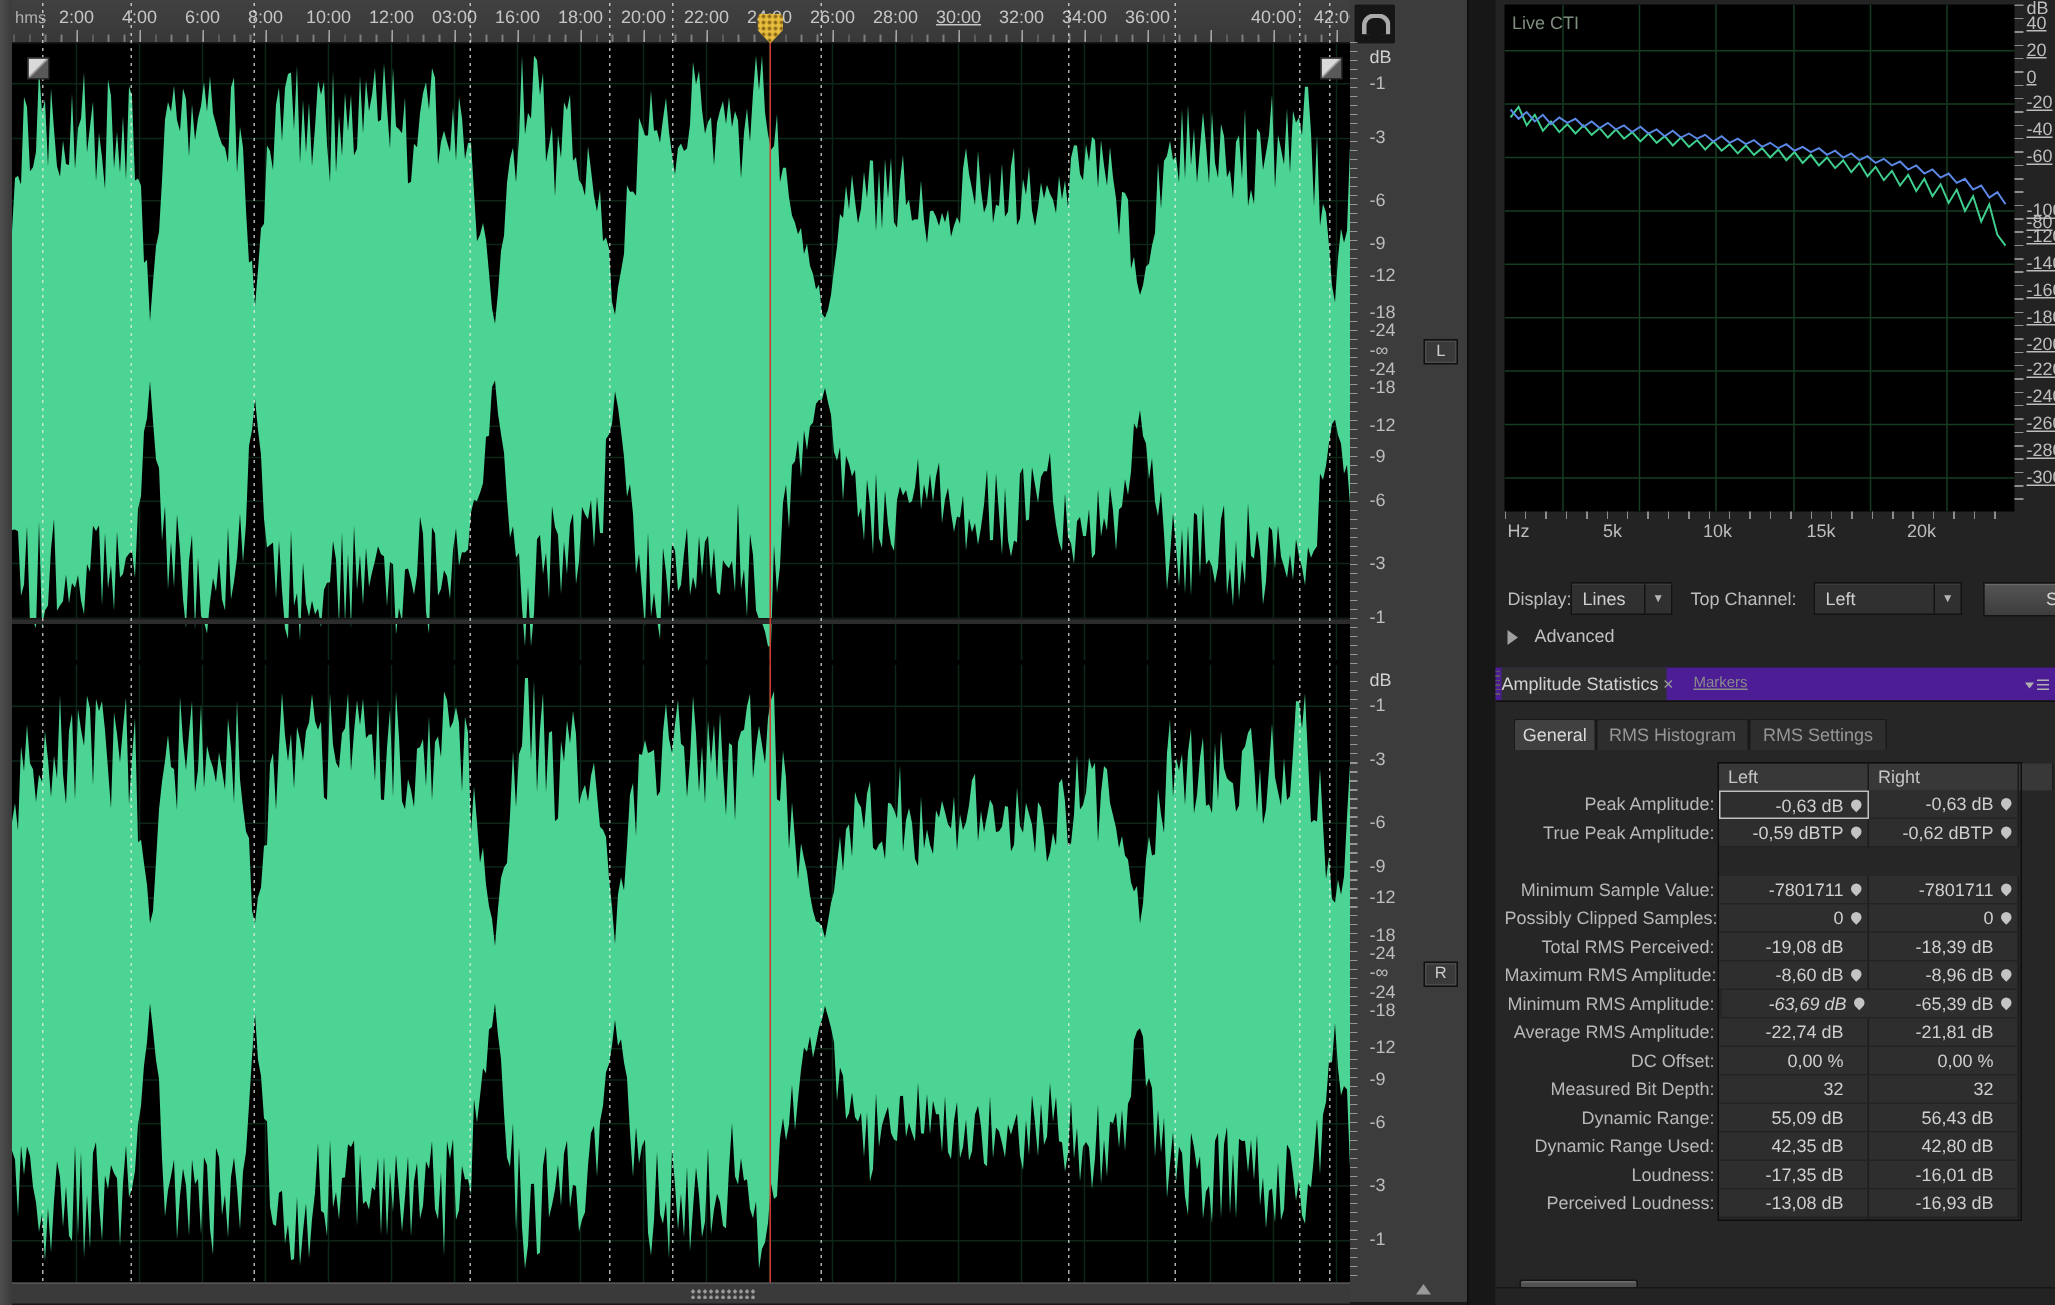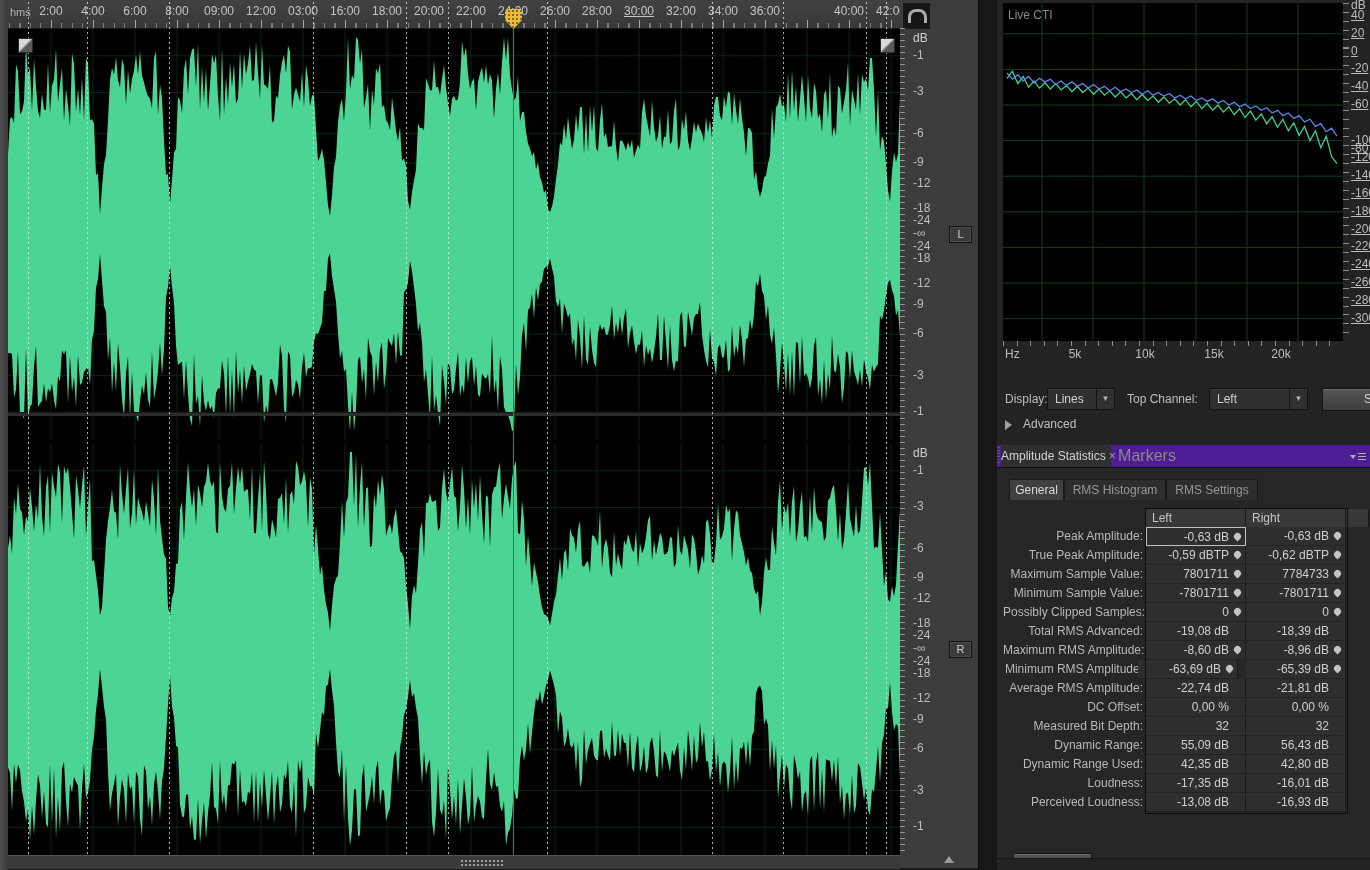--- a/index.html
+++ b/index.html
@@ -73,21 +73,21 @@
   #adv-label{left:26px;top:417px;font-size:12px;color:#c0c0c0;}
 
   
   #stats-panel{left:997px;top:445px;width:373px;height:425px;background:#232323;}
   #stats-tabbar{left:0;top:0;width:373px;height:22px;background:#4c1d95;}
   #stats-grip{left:0;top:2px;width:3px;height:18px;
     background:repeating-linear-gradient(180deg,#5a5a5a 0 1px,transparent 1px 3px);}
   #tab-ampstats{left:4px;top:0;width:110px;height:22px;background:#2f2f2f;color:#d2d2d2;
     font-size:12px;line-height:22px;text-align:center;white-space:nowrap;}
   #tab-ampstats .close{color:#9a9a9a;margin-left:3px;}
-  #tab-markers{left:116px;top:0;width:68px;height:22px;color:#8a8a8a;font-size:16px;line-height:22px;text-align:center;}
+  #tab-markers{left:116px;top:0;width:68px;height:22px;color:#8a8a8a;font-size:10px;line-height:22px;text-align:center;text-decoration:underline;}
   #panel-menu{left:353px;top:8px;width:16px;height:10px;}
   #panel-menu .tri{position:absolute;left:0;top:2px;width:0;height:0;border-left:3px solid transparent;
     border-right:3px solid transparent;border-top:4px solid #b0b0b0;}
   #panel-menu .lines{position:absolute;left:8px;top:0;width:8px;height:1px;background:#b0b0b0;
     box-shadow:0 3px 0 #b0b0b0,0 6px 0 #b0b0b0;}
   #stats-content{left:0;top:22px;width:373px;height:391px;background:#262626;border-top:1px solid #0e0e0e;}
   .inner-tab{position:absolute;top:11px;height:20px;font-size:12px;line-height:20px;text-align:center;
     background:#2d2d2d;color:#969696;border:1px solid #191919;border-bottom:none;border-radius:2px 2px 0 0;}
   .inner-tab.active{background:#404040;color:#dadada;}
   #table-box{left:148px;top:40px;width:201px;height:304px;border:1px solid #0d0d0d;pointer-events:none;z-index:4;}
@@ -119,21 +119,21 @@
       <span id="ruler-unit">hms</span>
       <div id="ruler-minor"></div>
     <div class="ruler-label" style="position: absolute; left: 21px;">2:00</div>
         <div class="ruler-tick" style="position: absolute; left: 43px;"></div>
         <div class="ruler-label" style="position: absolute; left: 63px;">4:00</div>
         <div class="ruler-tick" style="position: absolute; left: 85px;"></div>
         <div class="ruler-label" style="position: absolute; left: 105px;">6:00</div>
         <div class="ruler-tick" style="position: absolute; left: 127px;"></div>
         <div class="ruler-label" style="position: absolute; left: 147px;">8:00</div>
         <div class="ruler-tick" style="position: absolute; left: 169px;"></div>
-        <div class="ruler-label" style="position: absolute; left: 189px;">09:00</div>
+        <div class="ruler-label" style="position: absolute; left: 189px;">10:00</div>
         <div class="ruler-tick" style="position: absolute; left: 211px;"></div>
         <div class="ruler-label" style="position: absolute; left: 231px;">12:00</div>
         <div class="ruler-tick" style="position: absolute; left: 253px;"></div>
         <div class="ruler-label" style="position: absolute; left: 273px;">03:00</div>
         <div class="ruler-tick" style="position: absolute; left: 295px;"></div>
         <div class="ruler-label" style="position: absolute; left: 315px;">16:00</div>
         <div class="ruler-tick" style="position: absolute; left: 337px;"></div>
         <div class="ruler-label" style="position: absolute; left: 357px;">18:00</div>
         <div class="ruler-tick" style="position: absolute; left: 379px;"></div>
         <div class="ruler-label" style="position: absolute; left: 399px;">20:00</div>
@@ -408,31 +408,20 @@
             <div class="srow-label" style="position: absolute;">True Peak Amplitude:</div>
             <div class="scell" style="position: absolute; left: 149px;">
               <span class="val">-0,59 dBTP</span>
               <span class="pin"></span>
             </div>
             <div class="scell" style="position: absolute; left: 249px;">
               <span class="val">-0,62 dBTP</span>
               <span class="pin"></span>
             </div>
           </div>
-          <div class="srow" style="position: absolute; top: 97px;">
-            <div class="srow-label" style="position: absolute;">Maximum Sample Value:</div>
-            <div class="scell" style="position: absolute; left: 149px;">
-              <span class="val">7801711</span>
-              <span class="pin"></span>
-            </div>
-            <div class="scell" style="position: absolute; left: 249px;">
-              <span class="val">7784733</span>
-              <span class="pin"></span>
-            </div>
-          </div>
           <div class="srow" style="position: absolute; top: 116px;">
             <div class="srow-label" style="position: absolute;">Minimum Sample Value:</div>
             <div class="scell" style="position: absolute; left: 149px;">
               <span class="val">-7801711</span>
               <span class="pin"></span>
             </div>
             <div class="scell" style="position: absolute; left: 249px;">
               <span class="val">-7801711</span>
               <span class="pin"></span>
             </div>
@@ -442,42 +431,42 @@
             <div class="scell" style="position: absolute; left: 149px;">
               <span class="val">0</span>
               <span class="pin"></span>
             </div>
             <div class="scell" style="position: absolute; left: 249px;">
               <span class="val">0</span>
               <span class="pin"></span>
             </div>
           </div>
           <div class="srow" style="position: absolute; top: 154px;">
-            <div class="srow-label" style="position: absolute;">Total RMS Advanced:</div>
+            <div class="srow-label" style="position: absolute;">Total RMS Perceived:</div>
             <div class="scell" style="position: absolute; left: 149px;">
               <span class="val">-19,08 dB</span>
             </div>
             <div class="scell" style="position: absolute; left: 249px;">
               <span class="val">-18,39 dB</span>
             </div>
           </div>
           <div class="srow" style="position: absolute; top: 173px;">
             <div class="srow-label" style="position: absolute;">Maximum RMS Amplitude:</div>
             <div class="scell" style="position: absolute; left: 149px;">
               <span class="val">-8,60 dB</span>
               <span class="pin"></span>
             </div>
             <div class="scell" style="position: absolute; left: 249px;">
               <span class="val">-8,96 dB</span>
               <span class="pin"></span>
             </div>
           </div>
           <div class="srow" style="position: absolute; top: 192px;">
             <div class="srow-label" style="position: absolute;">Minimum RMS Amplitude:</div>
-            <div class="scell" style="position: absolute; left: 141px;">
+            <div class="scell" style="position: absolute; left: 151px; font-style: italic;">
               <span class="val">-63,69 dB</span>
               <span class="pin"></span>
             </div>
             <div class="scell" style="position: absolute; left: 249px;">
               <span class="val">-65,39 dB</span>
               <span class="pin"></span>
             </div>
           </div>
           <div class="srow" style="position: absolute; top: 211px;">
             <div class="srow-label" style="position: absolute;">Average RMS Amplitude:</div>

